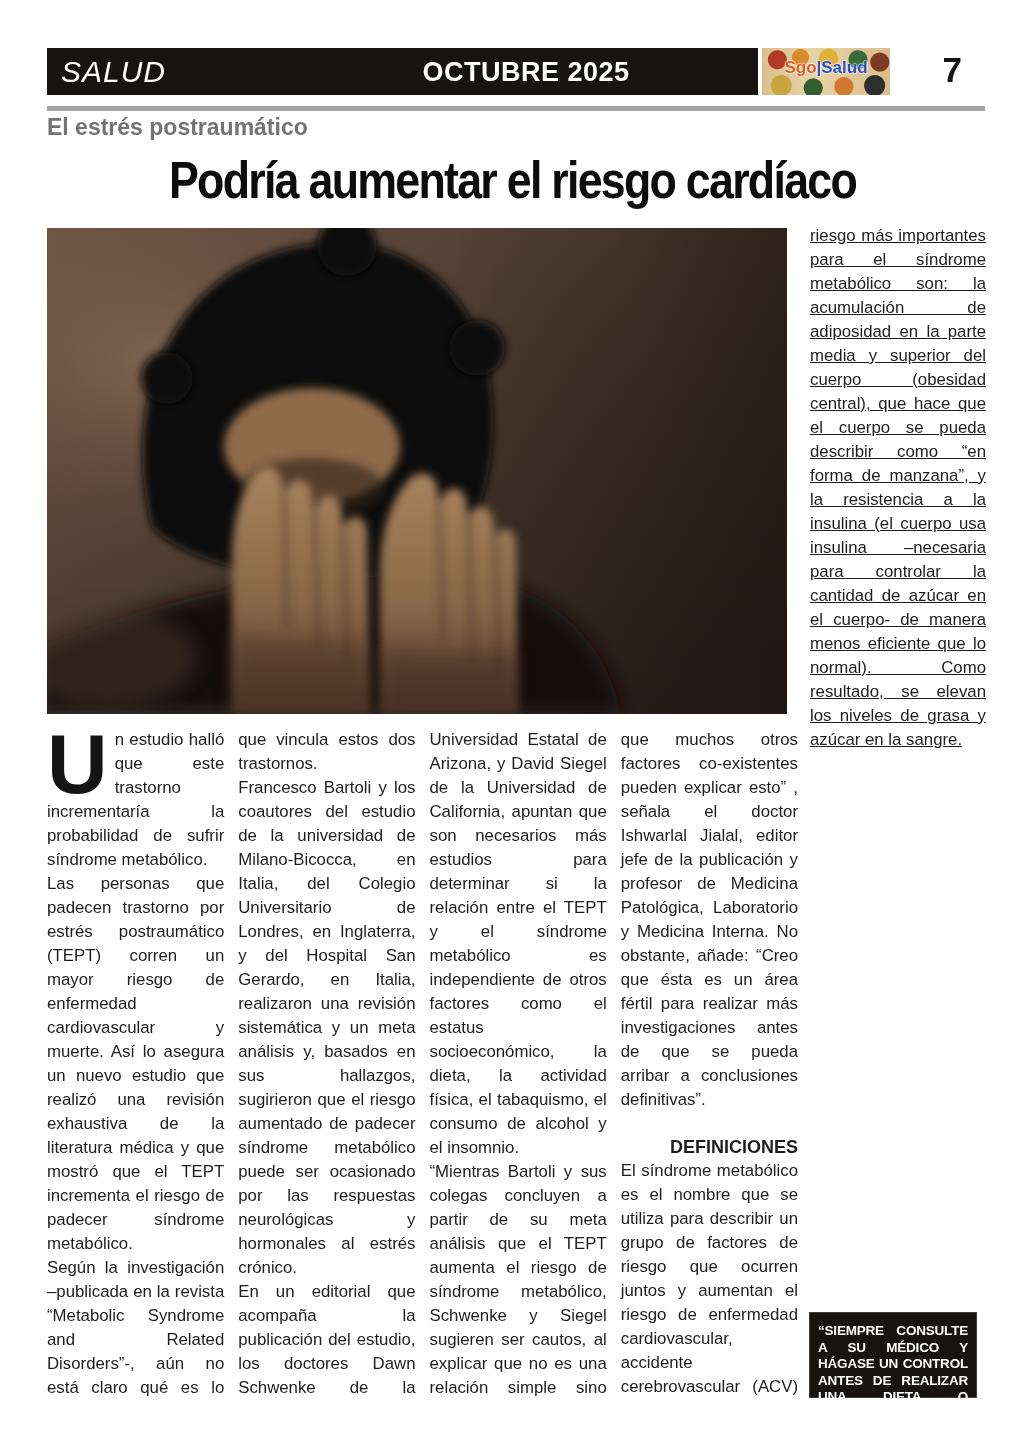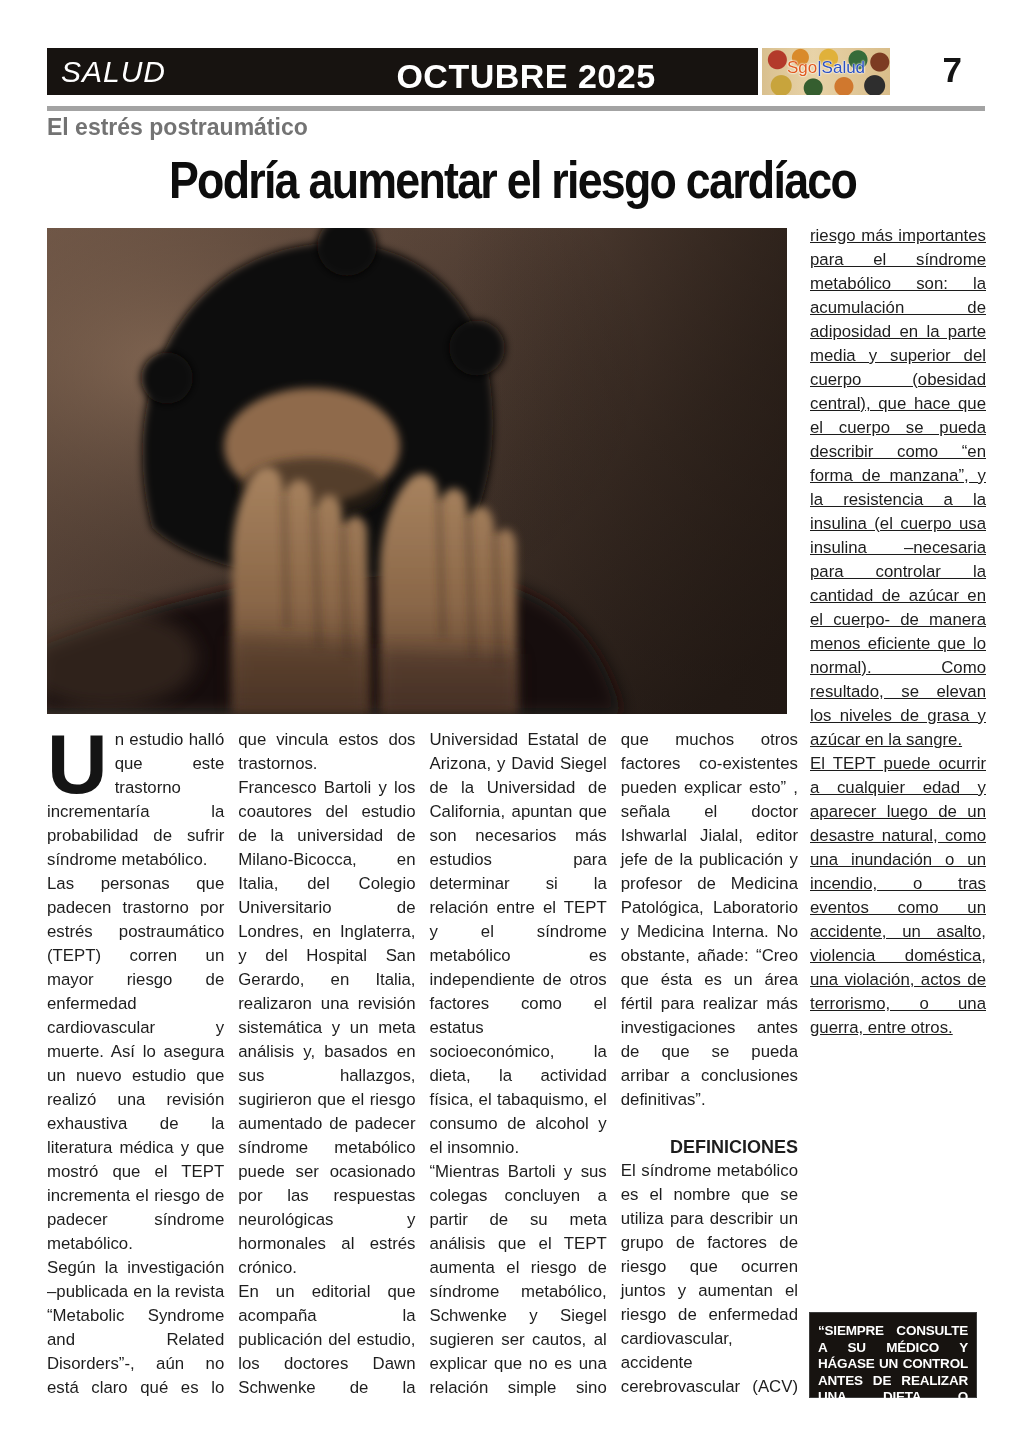--- a/index.html
+++ b/index.html
@@ -10,39 +10,39 @@
   
   .header-bar{
     position:absolute;left:47px;top:48px;width:711px;height:47px;
     background:#171310;color:#ffffff;
   }
   .section-title{
     position:absolute;left:14px;top:7px;font-style:italic;font-size:30px;letter-spacing:1px;
   }
   .issue-date{
     position:absolute;left:479px;top:9px;transform:translateX(-50%);
-    font-weight:bold;font-size:34px;letter-spacing:.5px;white-space:nowrap;
+    font-weight:bold;font-size:27px;letter-spacing:.5px;white-space:nowrap;
   }
   .logo{
     position:absolute;left:762px;top:48px;width:128px;height:47px;overflow:hidden;
     background:
       radial-gradient(circle at 12% 25%, #b33a2a 0 9px, transparent 10px),
       radial-gradient(circle at 30% 20%, #d98a2b 0 8px, transparent 9px),
       radial-gradient(circle at 52% 22%, #e0b13a 0 9px, transparent 10px),
       radial-gradient(circle at 75% 25%, #356b39 0 9px, transparent 10px),
       radial-gradient(circle at 92% 30%, #7c3b22 0 9px, transparent 10px),
       radial-gradient(circle at 15% 80%, #c8a43c 0 10px, transparent 11px),
       radial-gradient(circle at 40% 85%, #355e2f 0 9px, transparent 10px),
       radial-gradient(circle at 64% 82%, #d0782e 0 9px, transparent 10px),
       radial-gradient(circle at 88% 80%, #2e2e2e 0 10px, transparent 11px),
       linear-gradient(90deg,#d9c08f,#e8d3a8 40%,#d9bd8a);
   }
   .logo-text{
     position:absolute;left:0;top:10px;width:100%;text-align:center;
-    font-weight:normal;font-size:17px;letter-spacing:0;
+    font-weight:bold;font-size:17px;letter-spacing:0;
     text-shadow:0 0 2px #ffffff,0 0 2px #ffffff,0 0 1px #ffffff;
     white-space:nowrap;
   }
   .logo-left{color:#e05a1e;}
   .logo-sep{color:#2b50c0;}
   .logo-right{color:#2b50c0;}
   .page-number{
     position:absolute;right:62px;top:50px;font-weight:bold;font-size:35px;color:#141414;
   }
   .rule{
@@ -165,20 +165,19 @@
       <p>Francesco Bartoli y los coautores del estudio de la universidad de Milano-Bicocca, en Italia, del Colegio Universitario de Londres, en Inglaterra, y del Hospital San Gerardo, en Italia, realizaron una revisión sistemática y un meta análisis y, basados en sus hallazgos, sugirieron que el riesgo aumentado de padecer síndrome metabólico puede ser ocasionado por las respuestas neurológicas y hormonales al estrés crónico.</p>
       <p>En un editorial que acompaña la publicación del estudio, los doctores Dawn Schwenke de la Universidad Estatal de Arizona, y David Siegel de la Universidad de California, apuntan que son necesarios más estudios para determinar si la relación entre el TEPT y el síndrome metabólico es independiente de otros factores como el estatus socioeconómico, la dieta, la actividad física, el tabaquismo, el consumo de alcohol y el insomnio.</p>
       <p>“Mientras Bartoli y sus colegas concluyen a partir de su meta análisis que el TEPT aumenta el riesgo de síndrome metabólico, Schwenke y Siegel sugieren ser cautos, al explicar que no es una relación simple sino que muchos otros factores co-existentes pueden explicar esto” , señala el doctor Ishwarlal Jialal, editor jefe de la publicación y profesor de Medicina Patológica, Laboratorio y Medicina Interna. No obstante, añade: “Creo que ésta es un área fértil para realizar más investigaciones antes de que se pueda arribar a conclusiones definitivas”.</p>
       <p class="heading">DEFINICIONES</p>
       <p>El síndrome metabólico es el nombre que se utiliza para describir un grupo de factores de riesgo que ocurren juntos y aumentan el riesgo de enfermedad cardiovascular, accidente cerebrovascular (ACV) y diabetes tipo 2.</p>
     </div>
 
   <aside class="sidebar">
 
   <p>riesgo más importantes para el síndrome metabólico son: la acumulación de adiposidad en la parte media y superior del cuerpo (obesidad central), que hace que el cuerpo se pueda describir como “en forma de manzana”, y la resistencia a la insulina (el cuerpo usa insulina –necesaria para controlar la cantidad de azúcar en el cuerpo- de manera menos eficiente que lo normal). Como resultado, se elevan los niveles de grasa y azúcar en la sangre.</p>
-      <p>El TEPT puede ocurrir a cualquier edad y aparecer luego de un desastre natural, como una inundación o un incendio, o tras eventos como un accidente, un asalto, violencia doméstica, una violación, actos de terrorismo, o una guerra, entre otros.</p>
     </aside>
 
   <div class="notice">
     <span>“SIEMPRE CONSULTE A SU MÉDICO Y HÁGASE UN CONTROL ANTES DE REALIZAR UNA DIETA O ACTIVADAD FÍSICA”</span>
   </div>
 
 </div>
 
 </body></html>

